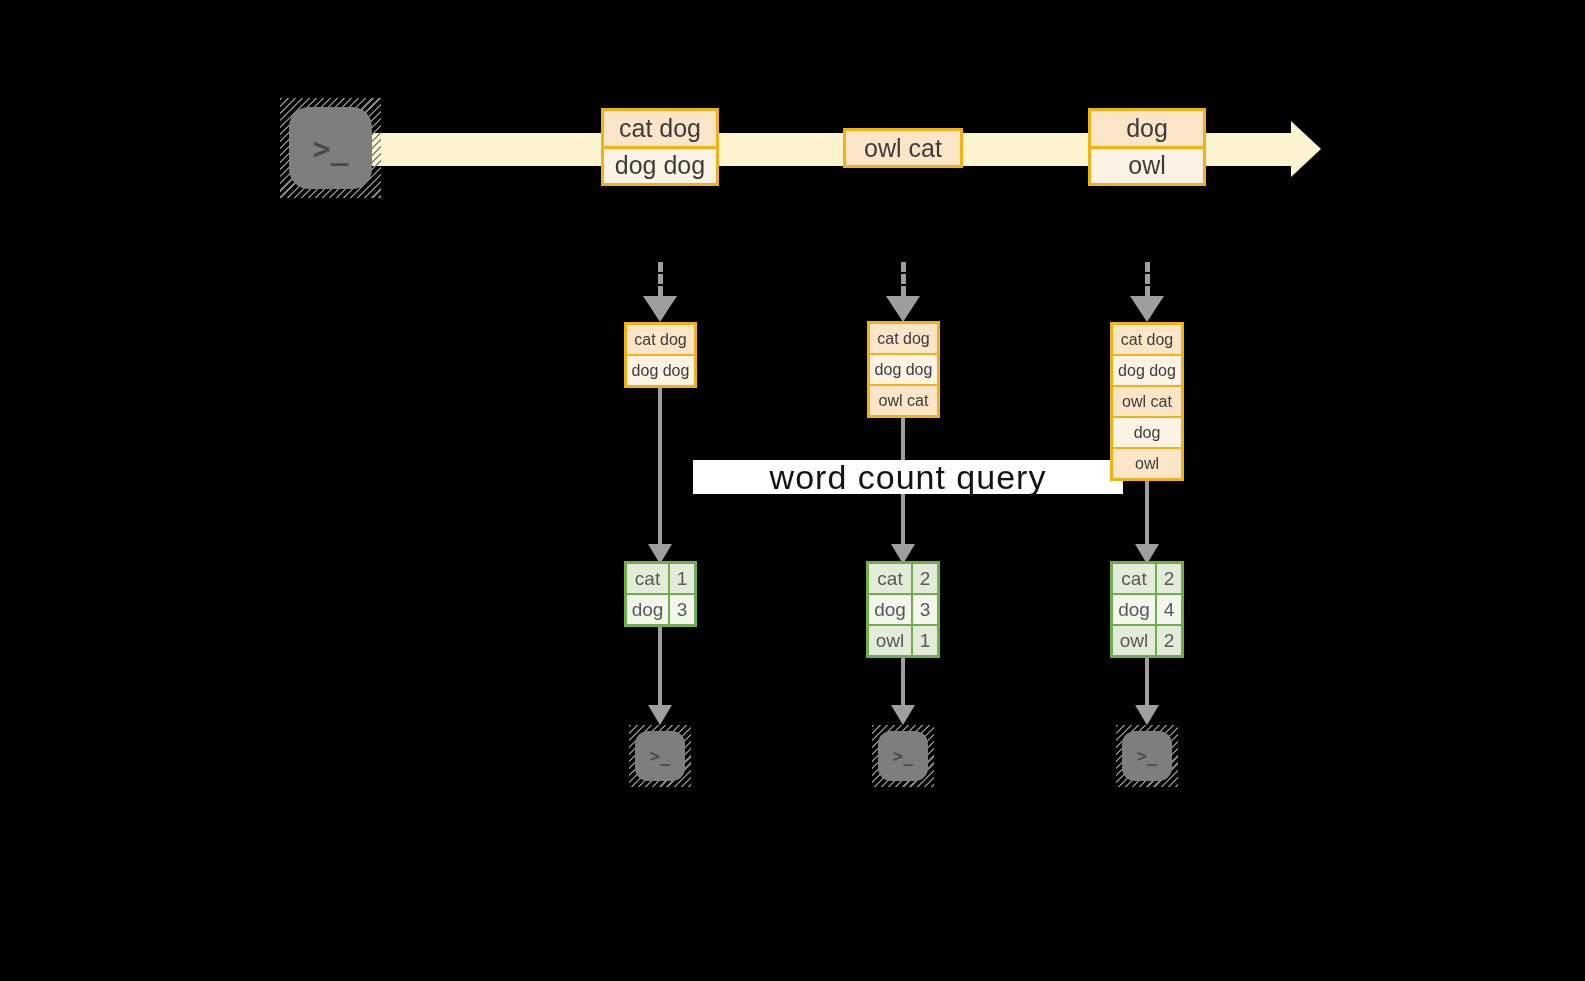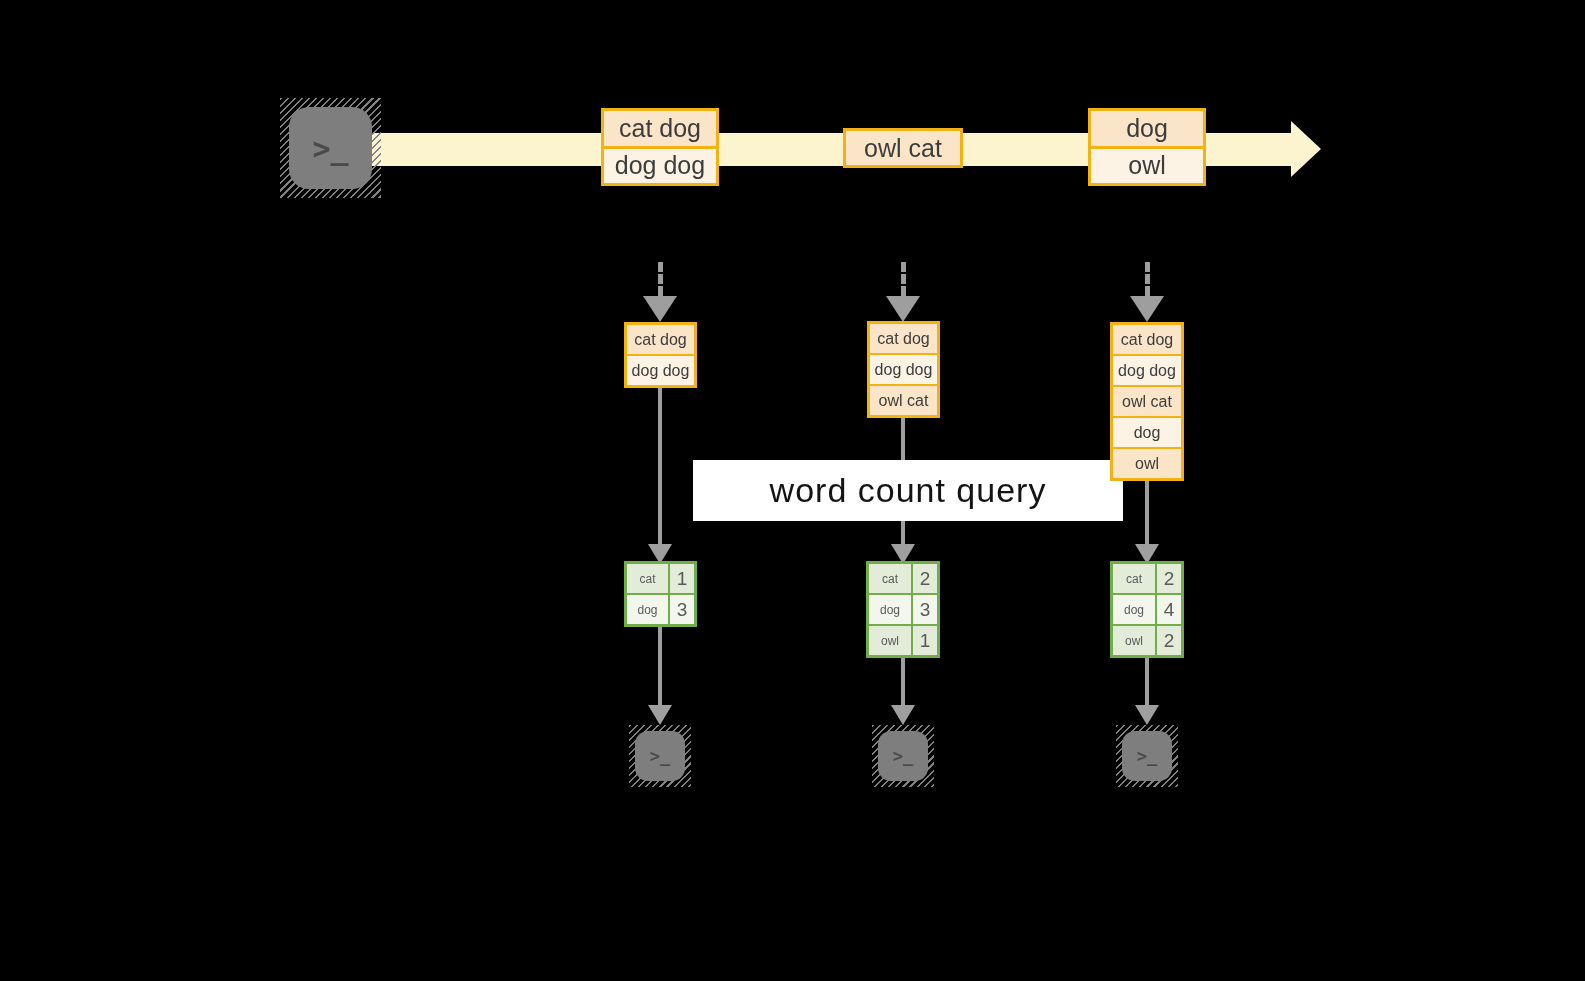--- a/index.html
+++ b/index.html
@@ -32,28 +32,28 @@
   .stack .row{font-size:16px;}
   .fill-a{background:var(--peach);}
   .fill-b{background:var(--cream);}
   
   .dash-stem{position:absolute;width:0;border-left:5px dashed #9e9e9e;z-index:2;}
   .stem{position:absolute;width:4px;background:var(--gray);z-index:1;}
   .tri{position:absolute;width:0;height:0;z-index:2;}
   .tri.big{border-left:17px solid transparent;border-right:17px solid transparent;border-top:26px solid #9e9e9e;}
   .tri.small{border-left:12px solid transparent;border-right:12px solid transparent;border-top:20px solid var(--gray);}
   
-  .banner{position:absolute;left:693px;top:460px;width:430px;height:61px;background:#ffffff;
+  .banner{position:absolute;left:693px;top:460px;width:430px;height:34px;background:#ffffff;
     display:flex;align-items:center;justify-content:center;font-size:34px;font-weight:300;
     letter-spacing:1px;color:#141414;z-index:2;}
   
   .gtable{position:absolute;border:3px solid var(--green);display:flex;flex-direction:column;box-sizing:border-box;z-index:3;}
   .gtable .grow{flex:1;display:flex;}
   .gtable .grow + .grow{border-top:2px solid var(--green);}
-  .gtable .word{flex:1;display:flex;align-items:center;justify-content:center;font-size:12px;color:#595959;border-right:2px solid var(--green);}
+  .gtable .word{flex:1;display:flex;align-items:center;justify-content:center;font-size:19px;color:#595959;border-right:2px solid var(--green);}
   .gtable .cnt{width:24px;display:flex;align-items:center;justify-content:center;font-size:19px;color:#595959;}
   .grow-a .word,.grow-a .cnt{background:var(--sage);}
   .grow-b .word,.grow-b .cnt{background:var(--sage-lt);}
   
   .terminal{position:absolute;background:repeating-linear-gradient(135deg,#828282 0 1.5px,transparent 1.5px 5px);z-index:3;}
   .terminal .inner{position:absolute;background:var(--term);display:flex;align-items:center;justify-content:center;}
   .terminal.src{left:280px;top:98px;width:101px;height:100px;}
   .terminal.src .inner{inset:9px;border-radius:20px;}
   .terminal.sink{top:725px;width:62px;height:62px;}
   .terminal.sink .inner{inset:6px;border-radius:13px;}

